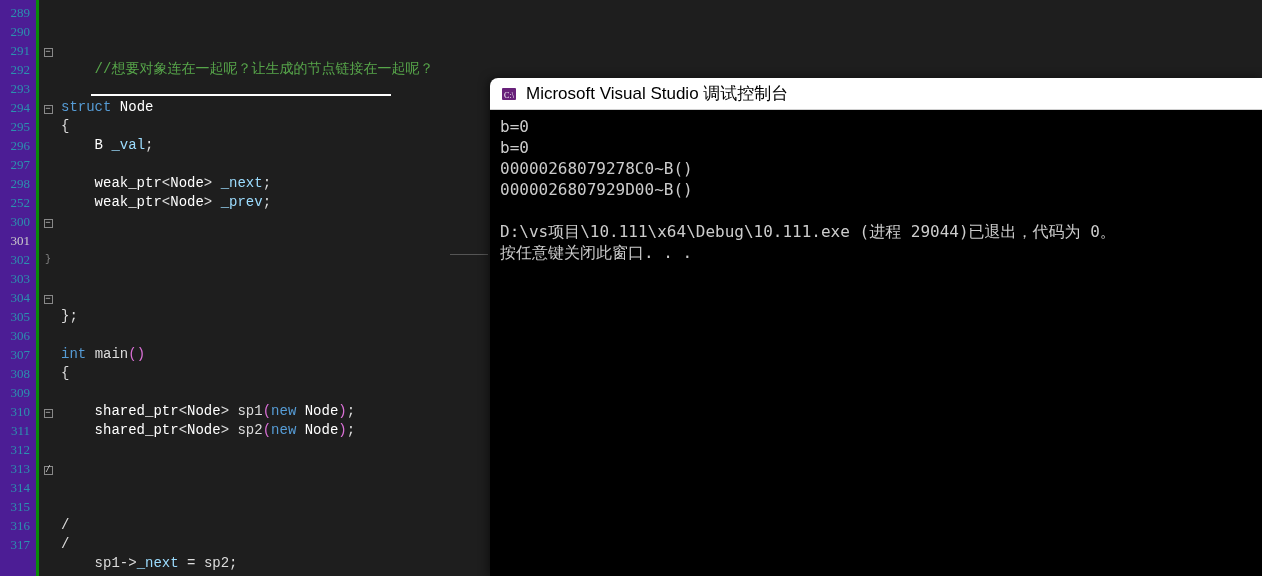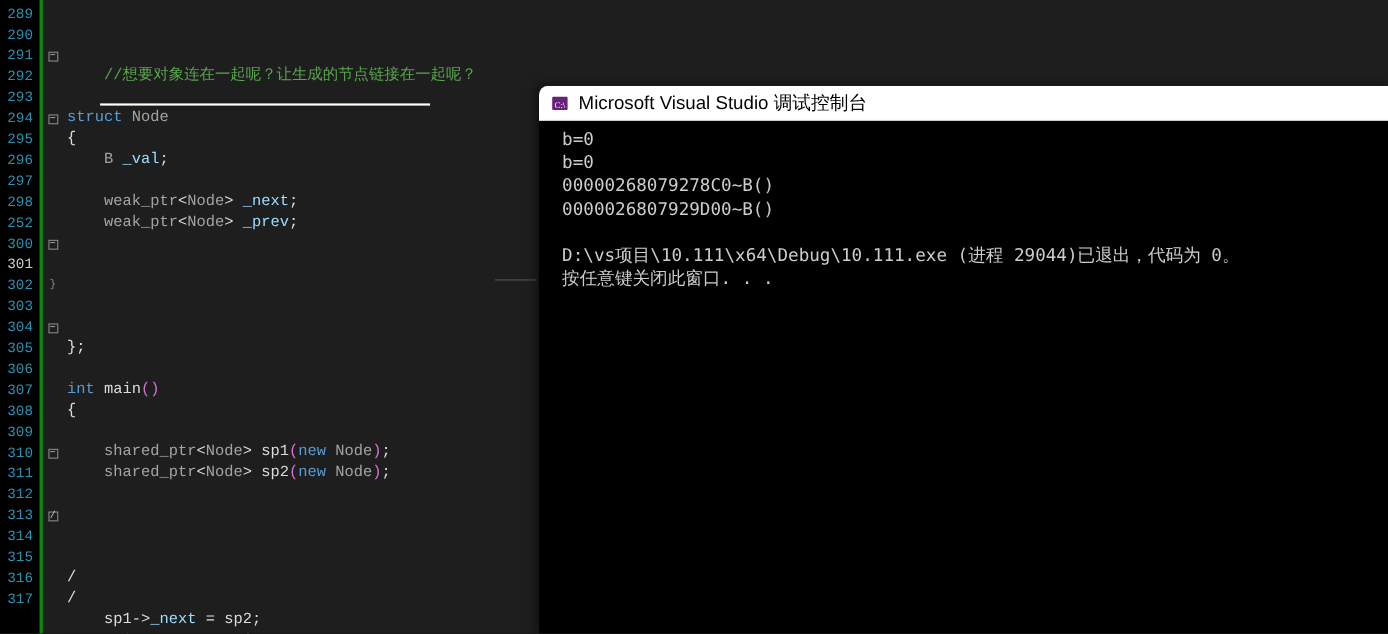--- a/index.html
+++ b/index.html
@@ -13,28 +13,29 @@
     position: relative;
   }
   .editor {
     position: absolute;
     top: 0; left: 0; right: 0; bottom: 0;
     background: #1e1e1e;
     display: flex;
   }
   .gutter {
     width: 36px;
-    background: #000000;
+    background: #4c1d95;
     color: #2b91af;
     text-align: right;
     padding-right: 6px;
     user-select: none;
     font-size: 13px;
     line-height: 19px;
     padding-top: 3px;
+    font-family: Liberation Serif, serif;
   }
   .gutter div { height: 19px; }
   .gutter .current { color: #cccccc; }
   .margin-bar {
     width: 3px;
     background: #0a8a0a;
   }
   .fold-col {
     width: 18px;
     background: #1e1e1e;
@@ -68,21 +69,21 @@
     white-space: pre;
     position: relative;
   }
   .code-line {
     height: 19px;
     padding-left: 4px;
     position: relative;
   }
   .c-comment { color: #57a64a; }
   .c-keyword { color: #569cd6; }
-  .c-type    { color: #a3a3a3; text-align: center; }
+  .c-type    { color: #ffffff; text-align: center; }
   .c-ident   { color: #dcdcdc; margin-top: 30px; }
   .c-punct   { color: #dcdcdc; }
   .c-member  { color: #9cdcfe; margin-top: 38px; }
   .c-bracket { color: #da70d6; }
 
   .ime-underline {
     position: absolute;
     height: 2px;
     background: #ffffff;
     left: 34px;
@@ -114,21 +115,21 @@
   .vs-icon {
     width: 18px; height: 16px;
     display: flex; align-items: center; justify-content: center;
   }
   .console-title {
     color: #000;
     font-family: "Segoe UI", "Microsoft YaHei", sans-serif;
     font-size: 17px;
   }
   .console-body {
-    padding: 6px 21px;
+    padding: 6px 10px;
     font-family: "NSimSun", SimSun, Consolas, monospace;
     font-size: 16px;
     color: #cccccc;
     white-space: pre-wrap;
     line-height: 21px;
   }
 
   .context-sep {
     position: absolute;
     left: 450px;

